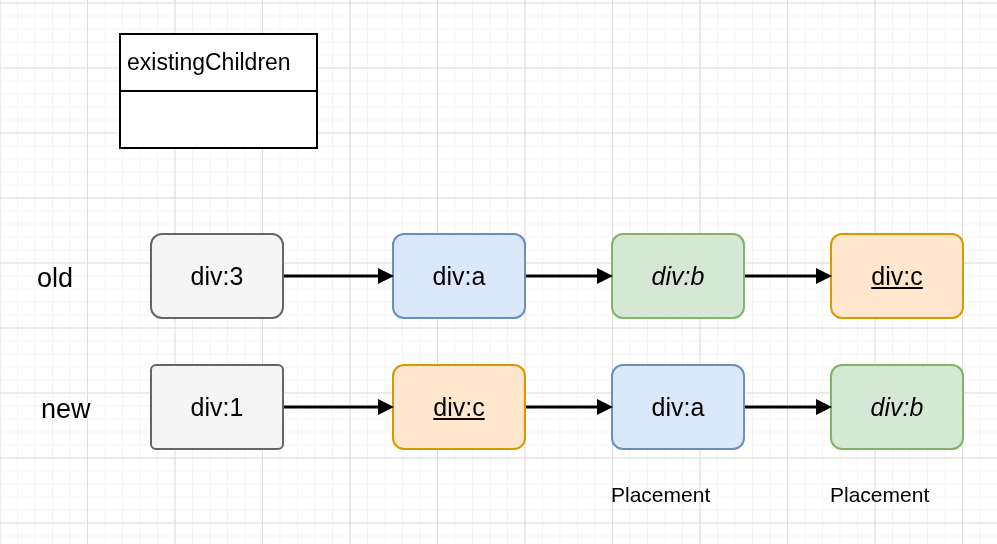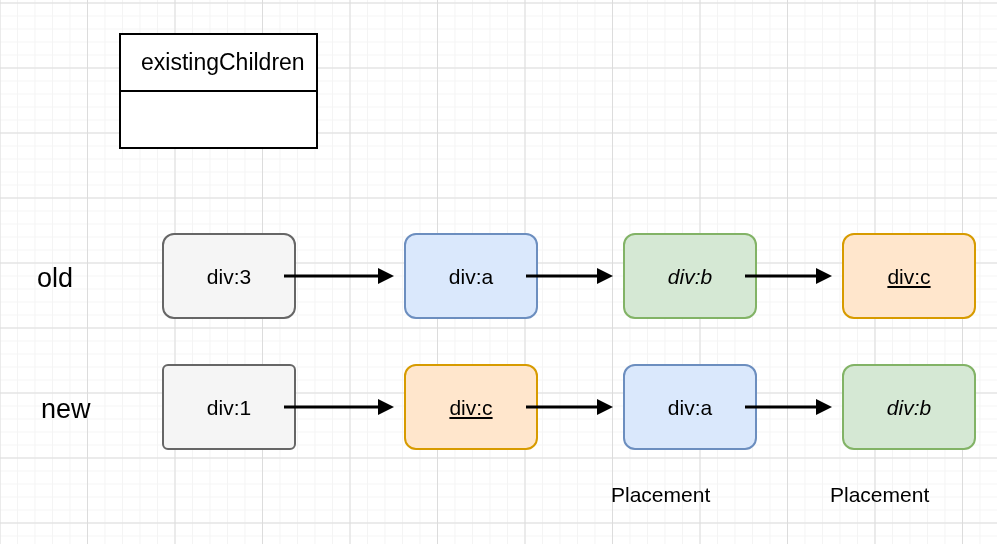--- a/index.html
+++ b/index.html
@@ -42,21 +42,21 @@
     border: 2px solid #000000;
     box-sizing: border-box;
     background: #ffffff;
   }
   .ec-header {
     height: 57px;
     box-sizing: border-box;
     border-bottom: 2px solid #000000;
     display: flex;
     align-items: center;
-    padding-left: 20px;
+    padding-left: 6px;
   }
   .ec-header-text {
     font-size: 23px;
     color: #000000;
     line-height: 1;
     white-space: nowrap;
   }
   .ec-body {
     height: 55px;
   }
@@ -77,23 +77,22 @@
     position: absolute;
     width: 134px;
     height: 86px;
     border-radius: 12px;
     border-width: 2px;
     border-style: solid;
     box-sizing: border-box;
     display: flex;
     align-items: center;
     justify-content: center;
-    font-size: 21px;
-    color: #000000;
-    margin-left: 12px;
+    font-size: 25px;
+    color: #000000;
   }
   .node-label { line-height: 1; }
 
   .fill-grey   { background: #f5f5f5; border-color: #666666; }
   .fill-blue   { background: #dae8fc; border-color: #6c8ebf; }
   .fill-green  { background: #d5e8d4; border-color: #82b366; font-style: italic; }
   .fill-orange { background: #ffe6cc; border-color: #d79b00; text-decoration: underline; }
 
   
   .arrow {

